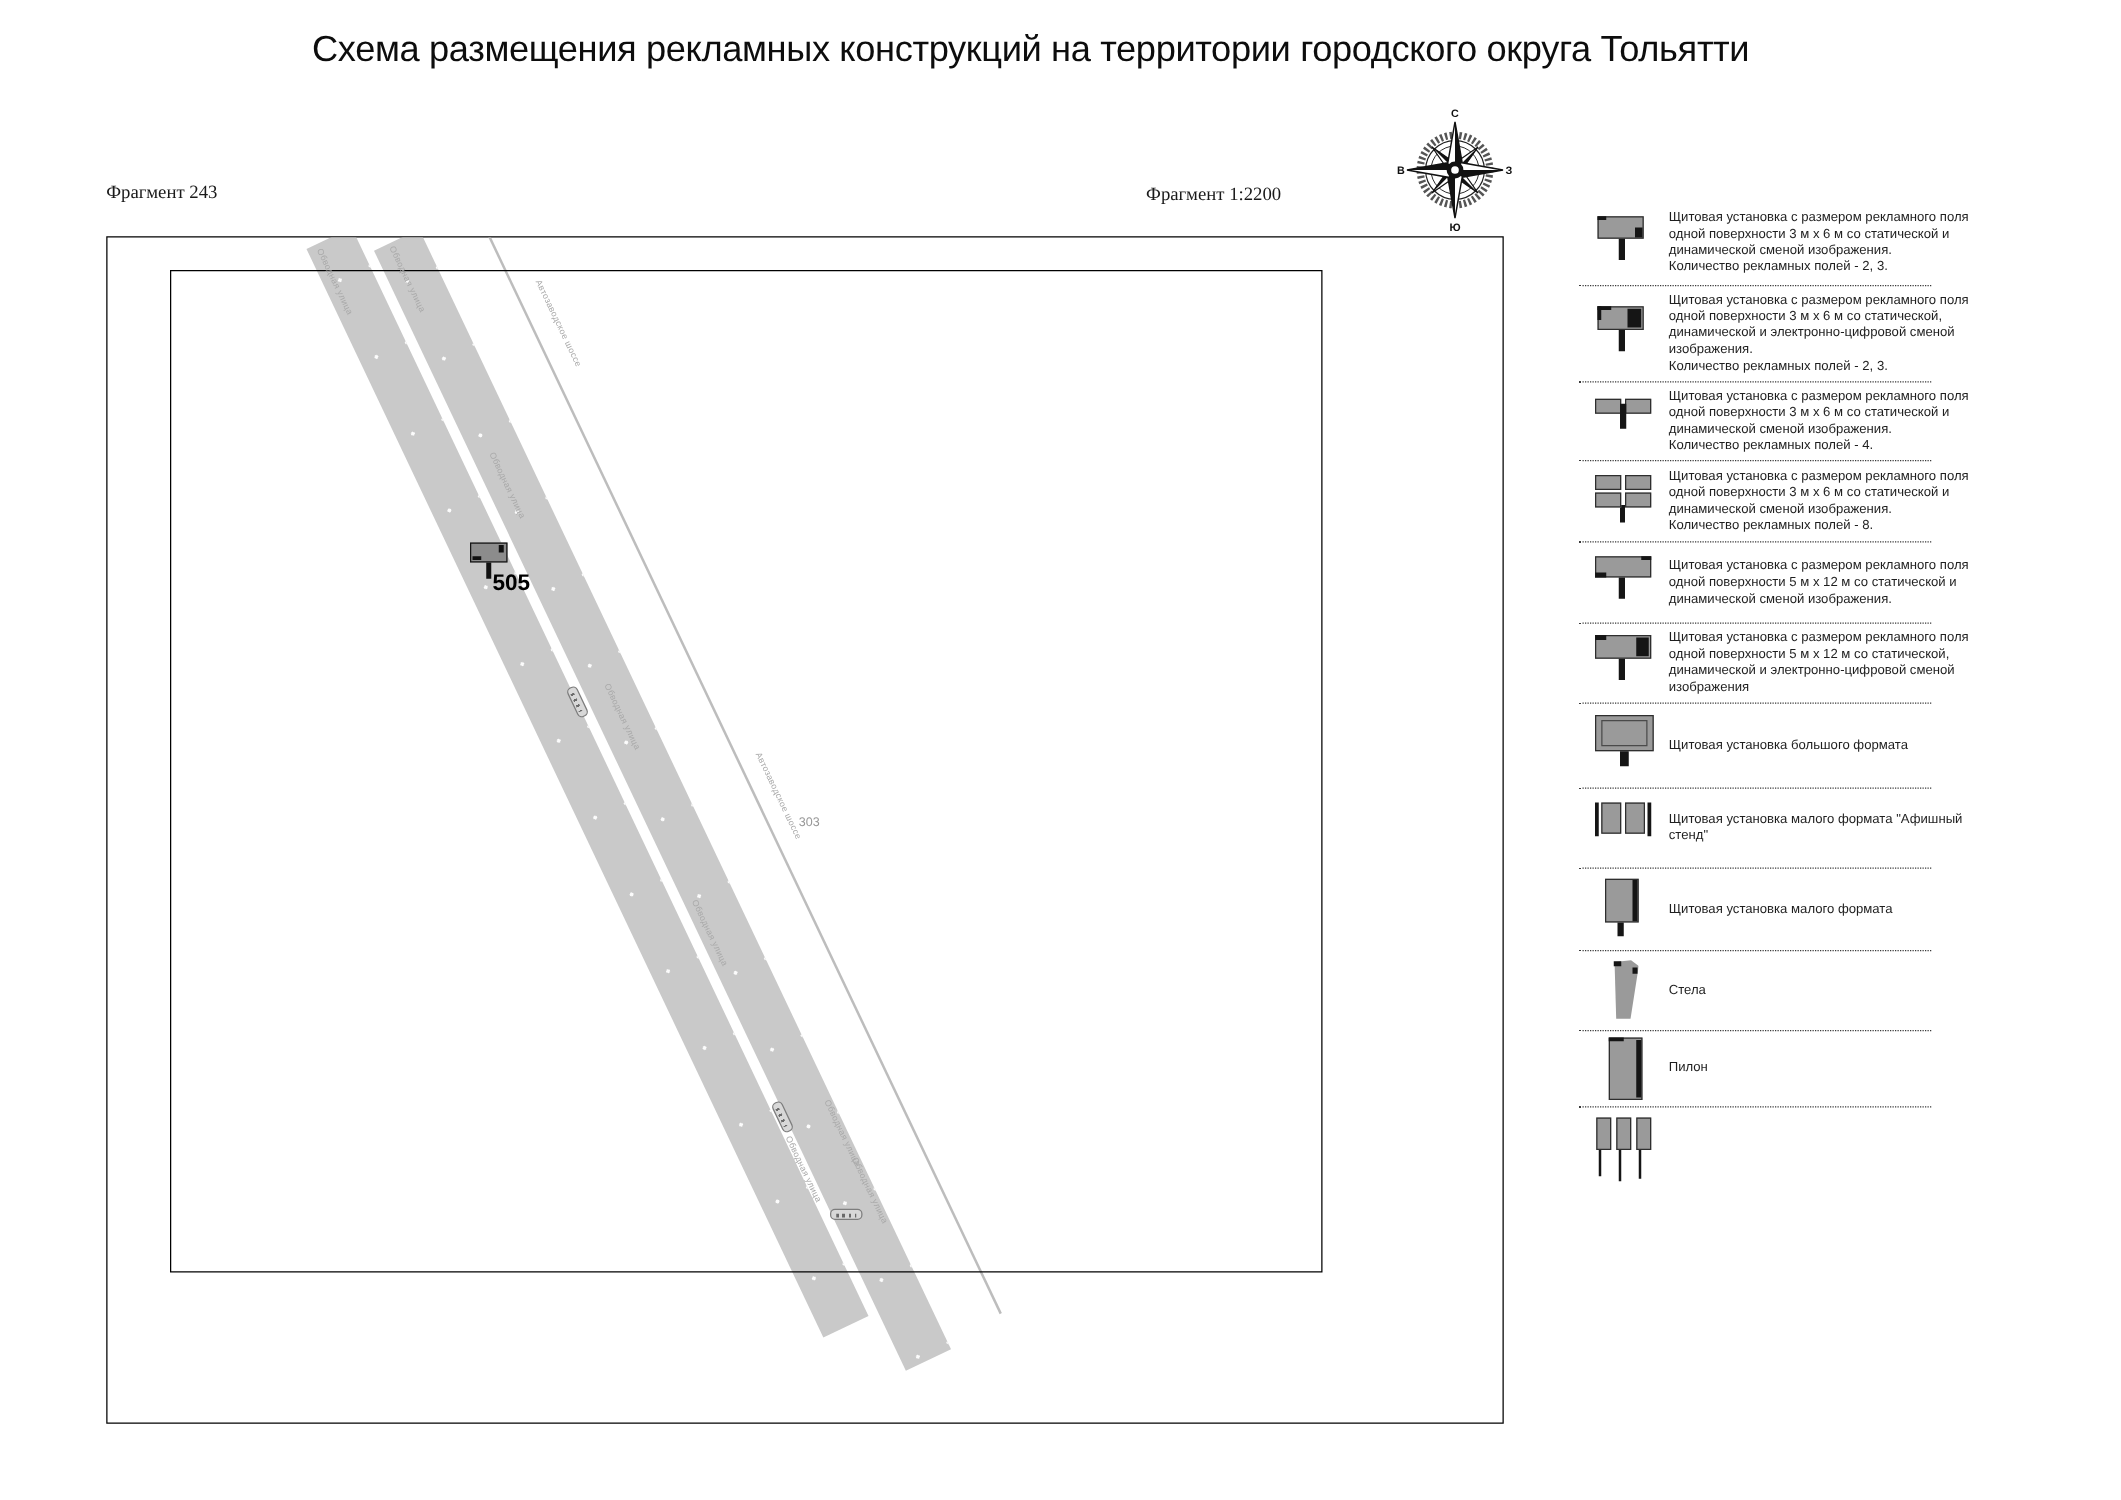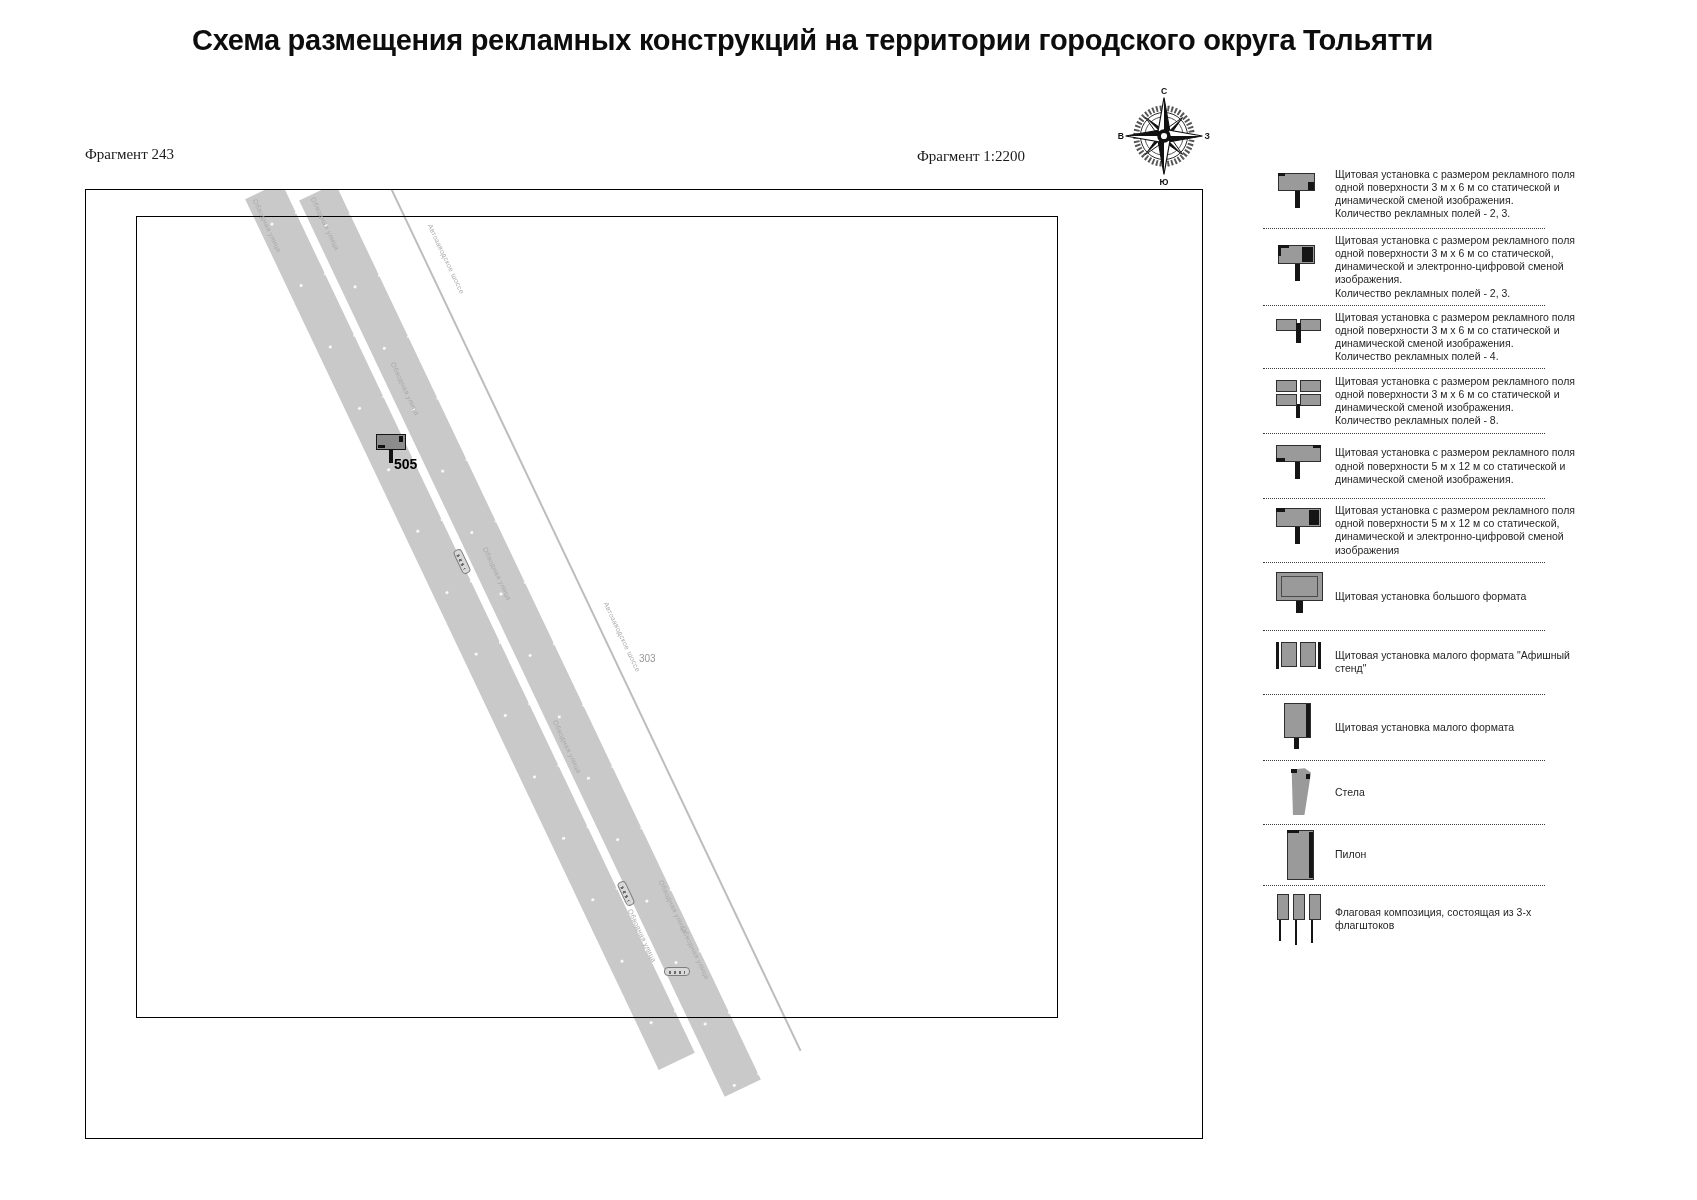--- a/index.html
+++ b/index.html
@@ -1,20 +1,20 @@
 <!DOCTYPE html>
 <html><head>
 <meta charset="utf-8">
 <style>
   html,body{margin:0;padding:0}
   body{width:1697px;height:1200px;position:relative;overflow:hidden;background:#fff;
        font-family:"Liberation Sans",sans-serif;color:#111}
 
-  .page-title{position:absolute;top:24px;left:0;width:1625px;text-align:center;
-    font-weight:bold;font-size:29px;letter-spacing:-0.3px;color:#0d0d0d}
+  .page-title{position:absolute;top:24px;left:12px;width:1625px;text-align:center;
+    font-weight:normal;font-size:29px;letter-spacing:-0.3px;color:#0d0d0d}
 
   .fragment-label{position:absolute;left:85px;top:146px;
     font-family:"Liberation Serif",serif;font-size:15px;color:#1a1a1a}
   .scale-label{position:absolute;left:860px;top:148px;width:165px;text-align:right;
     font-family:"Liberation Serif",serif;font-size:15px;color:#1a1a1a}
 
   .compass{position:absolute;left:1116px;top:84px;width:96px;height:104px}
 
   
   .map-frame{position:absolute;left:85px;top:189px;width:1116px;height:948px;
@@ -35,21 +35,21 @@
 
   .route-badge{position:absolute;width:26px;height:9px;background:#d8d8d8;
     border:1px solid #7d7d7d;border-radius:4px;z-index:3;box-sizing:border-box;
     background-image:repeating-linear-gradient(90deg,#6a6a6a 0 2px,transparent 2px 5px);
     background-size:16px 3px;background-repeat:no-repeat;background-position:4px 3px}
   .marker-panel{position:absolute;left:290px;top:244px;width:30px;height:16px;
     background:#8c8c8c;border:1px solid #151515;z-index:4;box-sizing:border-box}
   .marker-tick-a{position:absolute;left:292px;top:255px;width:7px;height:3px;background:#111;z-index:5}
   .marker-tick-b{position:absolute;left:313px;top:246px;width:4px;height:6px;background:#111;z-index:5}
   .marker-pole{position:absolute;left:303px;top:260px;width:4px;height:13px;background:#111;z-index:4}
-  .marker-label{position:absolute;left:308px;top:266px;font-weight:bold;font-size:14px;color:#000;z-index:5}
+  .marker-label{position:absolute;left:308px;top:266px;font-weight:bold;font-size:18px;color:#000;z-index:5}
 
   
   .legend{position:absolute;left:1263px;top:160px;width:282px}
   .legend-item{display:flex;align-items:center;padding:5px 0 5px 12px;
     border-bottom:1px dotted #3a3a3a;box-sizing:border-box}
   .legend-item:last-child{border-bottom:none}
   .legend-item:nth-child(1){min-height:69px}
   .legend-item:nth-child(2){min-height:72px}
   .legend-item:nth-child(3){min-height:62px}
   .legend-item:nth-child(4){min-height:65px}
@@ -252,16 +252,14 @@
     </div>
     <div class="legend-item">
       <span class="ico">
         <i class="pnl" style="left: 2px; top: 0px; width: 12px; height: 26px;"></i>
         <i class="blk" style="left: 4px; top: 26px; width: 2px; height: 21px;"></i>
         <i class="pnl" style="left: 18px; top: 0px; width: 12px; height: 26px;"></i>
         <i class="blk" style="left: 20px; top: 26px; width: 2px; height: 25px;"></i>
         <i class="pnl" style="left: 34px; top: 0px; width: 12px; height: 26px;"></i>
         <i class="blk" style="left: 36px; top: 26px; width: 2px; height: 23px;"></i>
       </span>
-      <div class="legend-text">Флаговая композиция, состоящая из 3-х
-флагштоков</div>
     </div>
   </div>
 
 </body></html>

